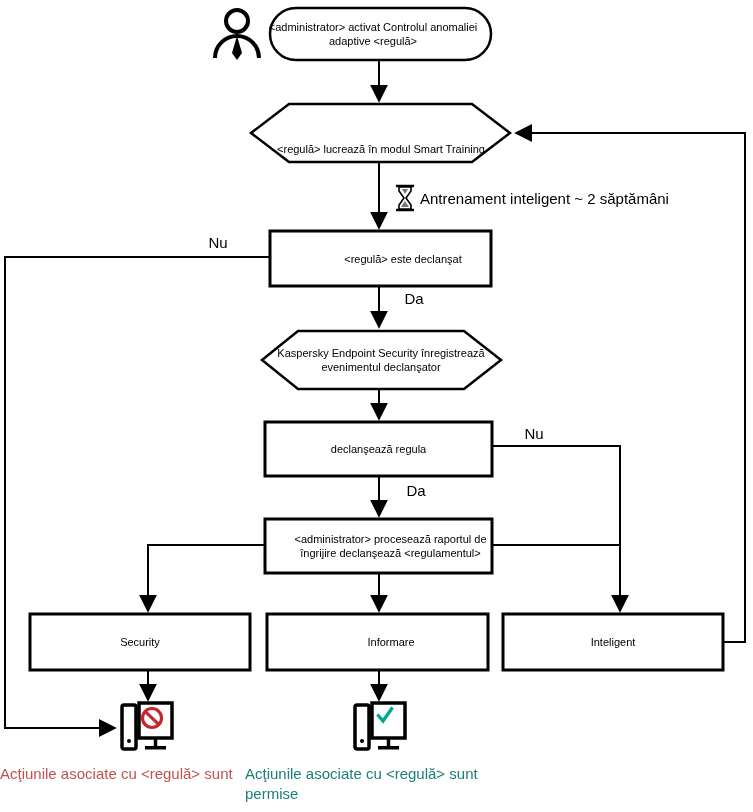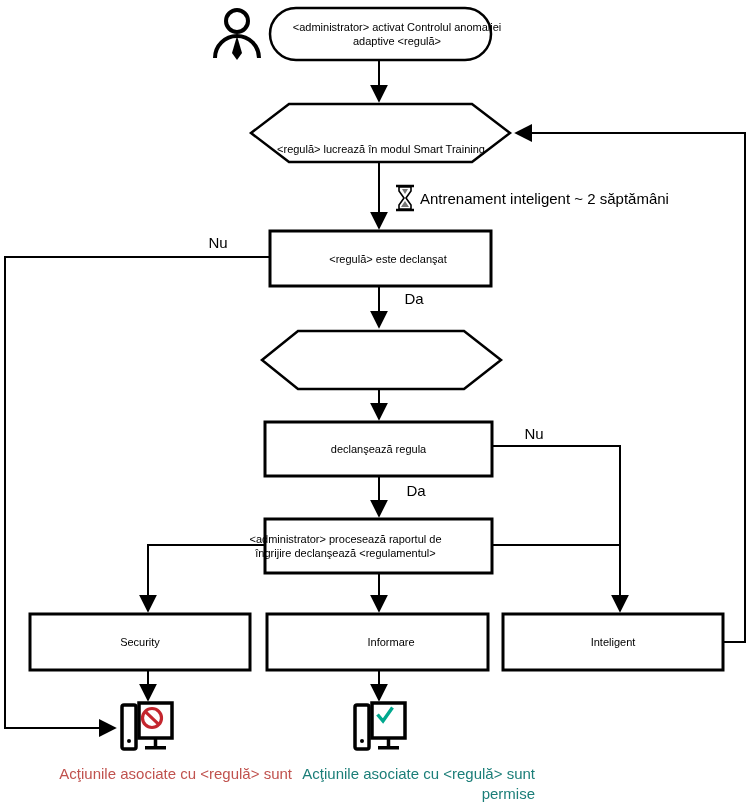--- a/index.html
+++ b/index.html
@@ -9,21 +9,21 @@
   }
   svg.layer { position:absolute; left:0; top:0; width:753px; height:812px; }
   .lbl {
     position:absolute; display:flex; flex-direction:column;
     align-items:center; justify-content:center; text-align:center;
   }
   .lbl .l { white-space:nowrap; }
   .small { font-size:11px; line-height:14px; }
   .edge { position:absolute; font-size:15px; font-weight:400; text-align:center; }
   .training { position:absolute; font-size:15px; line-height:26px; white-space:nowrap; }
-  .caption { position:absolute; font-size:15px; line-height:20px; text-align:right; }
+  .caption { position:absolute; font-size:15px; line-height:20px; text-align:left; }
   .caption .l { white-space:nowrap; }
   .cap-blocked { color:#c0524e; }
   .cap-allowed { color:#1b7e78; }
 </style>
 </head>
 <body>
 
 <div class="canvas">
 
   <svg class="layer" viewBox="0 0 753 812">
@@ -88,49 +88,53 @@
 
     <g transform="translate(353,702)">
       <rect x="2" y="3" width="14" height="44" rx="2" fill="#fff" stroke="#000" stroke-width="3.5"></rect>
       <circle cx="9" cy="39" r="2" fill="#000"></circle>
       <rect x="19" y="1" width="33" height="35" fill="#fff" stroke="#000" stroke-width="3.5"></rect>
       <path d="M35.5,36 V44 M25,45.8 H46" stroke="#000" stroke-width="3.5" fill="none"></path>
       <path d="M24.5,12.5 L30,19 L39.5,5.5" stroke="#00a88e" stroke-width="3.4" fill="none"></path>
     </g>
   </svg>
 
-  <div class="lbl small" style="left:288px; top:12px; width:218px; height:44px;">
+  <div class="lbl small" style="left:264px; top:12px; width:218px; height:44px;">
     <span class="l">&lt;administrator&gt; activat Controlul anomaliei</span>
     <span class="l">adaptive &lt;regulă&gt;</span>
   </div>
 
   <div class="lbl small" style="left:266px; top:105px; width:230px; height:56px;margin-top:16px;">
     <span class="l">&lt;regulă&gt; lucrează în modul Smart Training</span>
   </div>
 
   <div class="training" style="left:420px; top:186px;">Antrenament inteligent ~ 2 săptămâni</div>
 
   <div class="edge" style="left:196px; top:234px; width:44px;">Nu</div>
 
-  <div class="lbl small" style="left:269px; top:233px; width:218px; height:51px;padding-left:10px;">
+  <div class="lbl small" style="left:284px; top:233px; width:218px; height:51px;padding-left:10px;">
     <span class="l">&lt;regulă&gt; este declanşat</span>
   </div>
 
   <div class="edge" style="left:396px; top:290px; width:36px;">Da</div>
 
+  <div class="lbl small" style="left:266px; top:332px; width:230px; height:56px;">
+    <span class="l">Kaspersky Endpoint Security înregistrează</span>
+    <span class="l">evenimentul declanşator</span>
+  </div>
 
   <div class="lbl small" style="left:267px; top:424px; width:223px; height:50px;">
     <span class="l">declanşează regula</span>
   </div>
 
   <div class="edge" style="left:512px; top:425px; width:44px;">Nu</div>
 
   <div class="edge" style="left:398px; top:482px; width:36px;">Da</div>
 
-  <div class="lbl small" style="left:250px; top:521px; width:191px; height:50px;">
+  <div class="lbl small" style="left:267px; top:521px; width:191px; height:50px;padding-left:28px;">
     <span class="l">&lt;administrator&gt; procesează raportul de</span>
     <span class="l">îngrijire declanşează &lt;regulamentul&gt;</span>
   </div>
 
   <div class="lbl small" style="left:32px; top:616px; width:216px; height:52px;">
     <span class="l">Security</span>
   </div>
 
   <div class="lbl small" style="left:269px; top:616px; width:244px; height:52px;">
     <span class="l">Informare</span>

